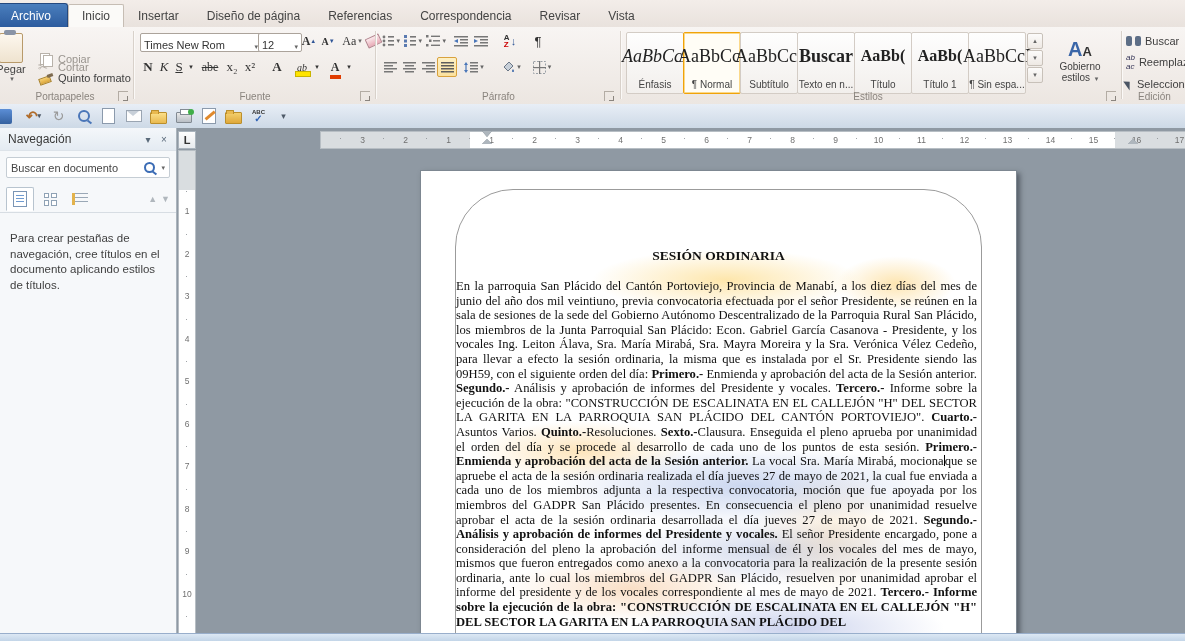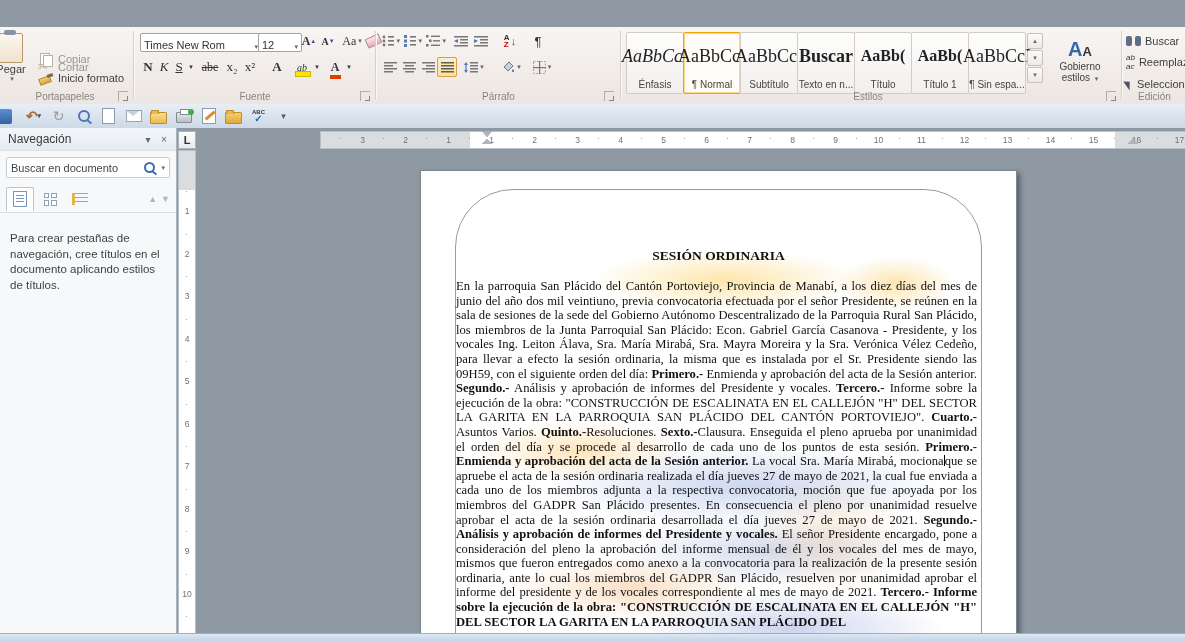--- a/index.html
+++ b/index.html
@@ -161,39 +161,49 @@
   .caret{display:inline-block;width:1px;height:11px;background:#000;vertical-align:-1px;}
 
   
   .statusbar{position:absolute;left:0;bottom:0;width:100%;height:7px;background:linear-gradient(#dce8f4,#c3d5e8);border-top:1px solid #98aecb;}
 </style>
 </head>
 <body>
 
 <div class="app">
 
+  <div class="tabsrow">
+    <div class="filetab">Archivo</div>
+    <div class="tab active">Inicio</div>
+    <div class="tab">Insertar</div>
+    <div class="tab">Diseño de página</div>
+    <div class="tab">Referencias</div>
+    <div class="tab">Correspondencia</div>
+    <div class="tab">Revisar</div>
+    <div class="tab">Vista</div>
+  </div>
 
   <div class="ribbon">
 
     <div class="paste">
       <div class="clipbig"></div>
       <span>Pegar</span>
       <span class="dd">▾</span>
     </div>
     <div class="clipitem" style="top:6px;margin-top:26px;">
       <span class="ic16 scis"></span>
       <span>Cortar</span>
     </div>
     <div class="clipitem" style="top:24px;">
       <span class="ic16 cpy"></span>
       <span>Copiar</span>
     </div>
     <div class="clipitem dark" style="top:43px;">
       <span class="ic16 brush"></span>
-      <span>Inicio formato</span>
+      <span>Quinto formato</span>
     </div>
     <div class="glabel" style="left:0;width:130px;">Portapapeles</div>
     <div class="dlg" style="left:118px;"></div>
     <div class="gsep" style="left:133px;"></div>
 
     <div class="combo" style="left:140px;width:114px;">
       <span>Times New Rom</span>
         <span class="dd">▾</span>
     </div>
     <div class="combo" style="left:258px;width:36px;">

